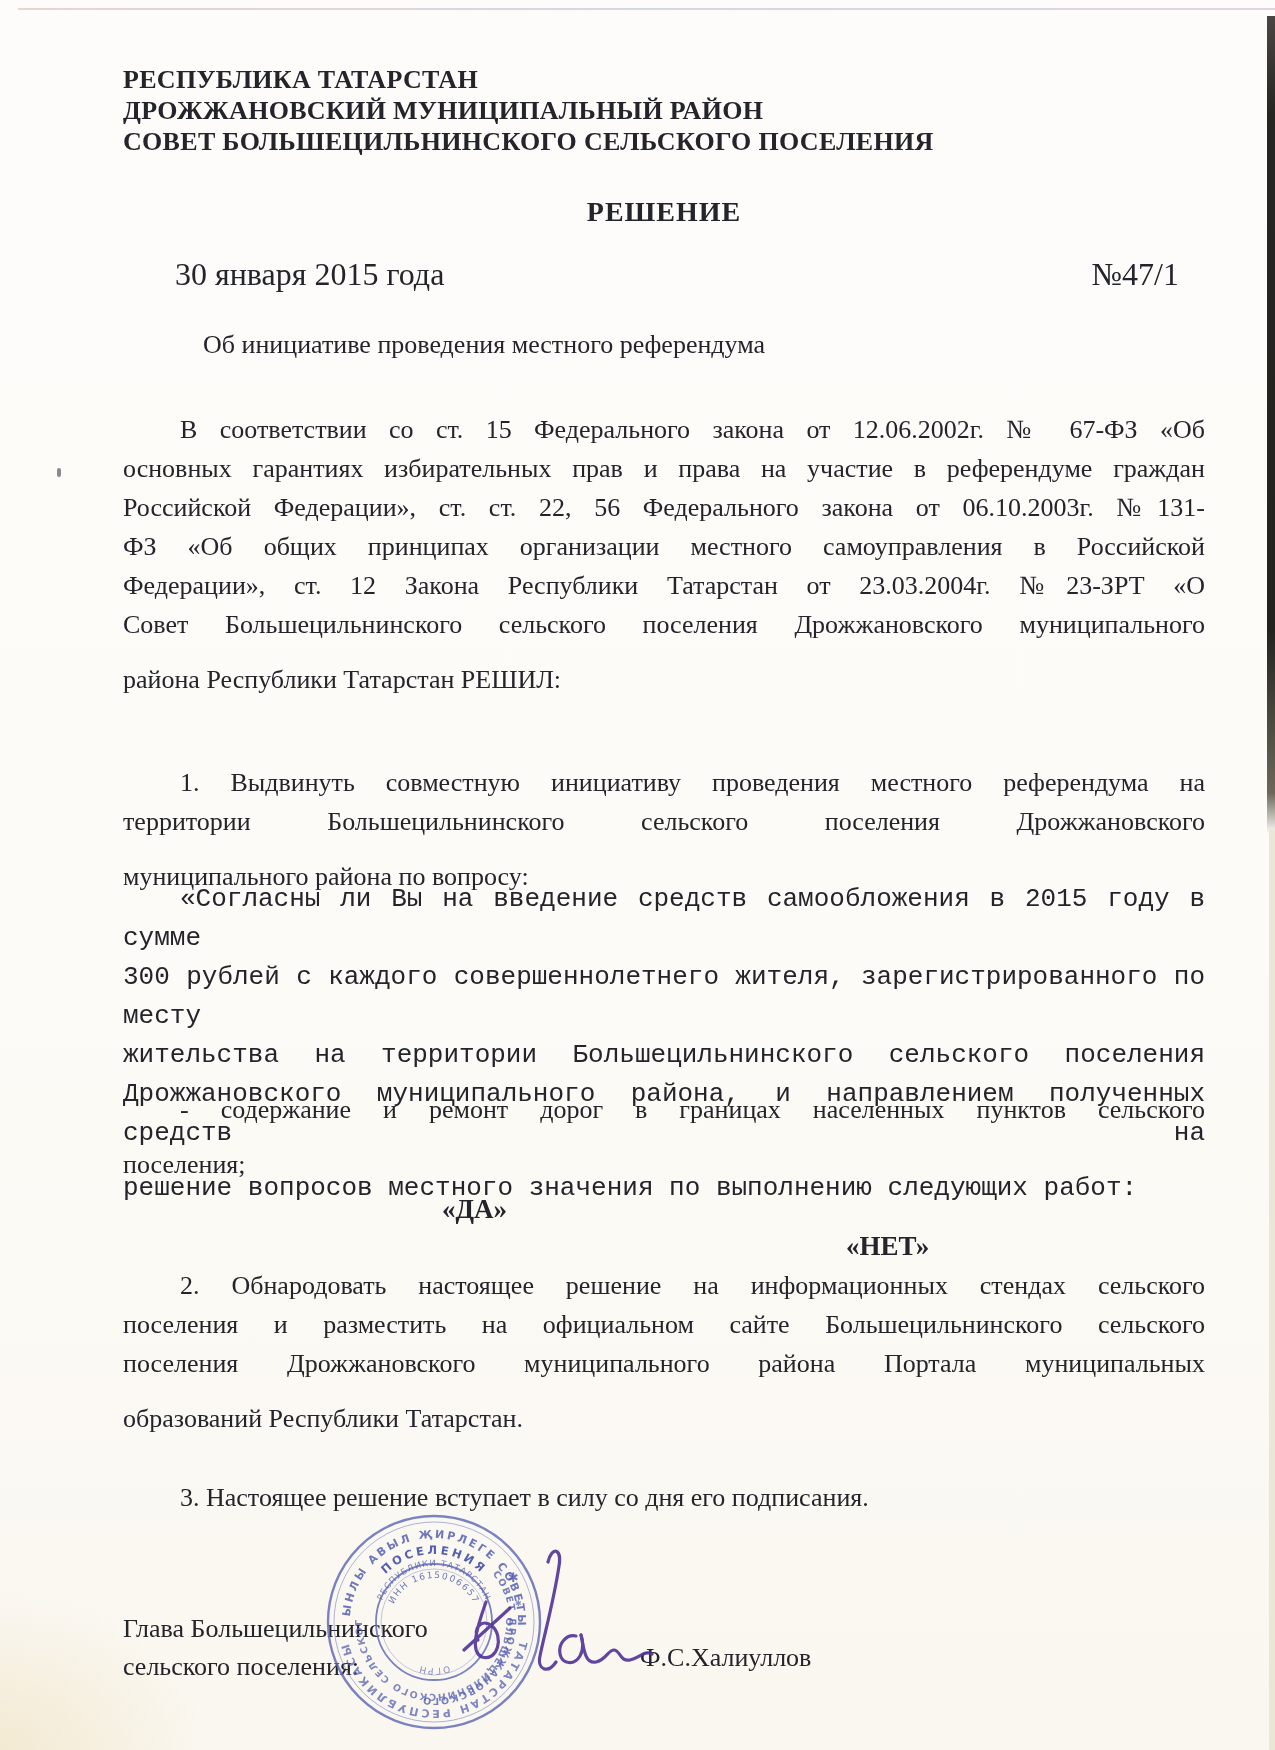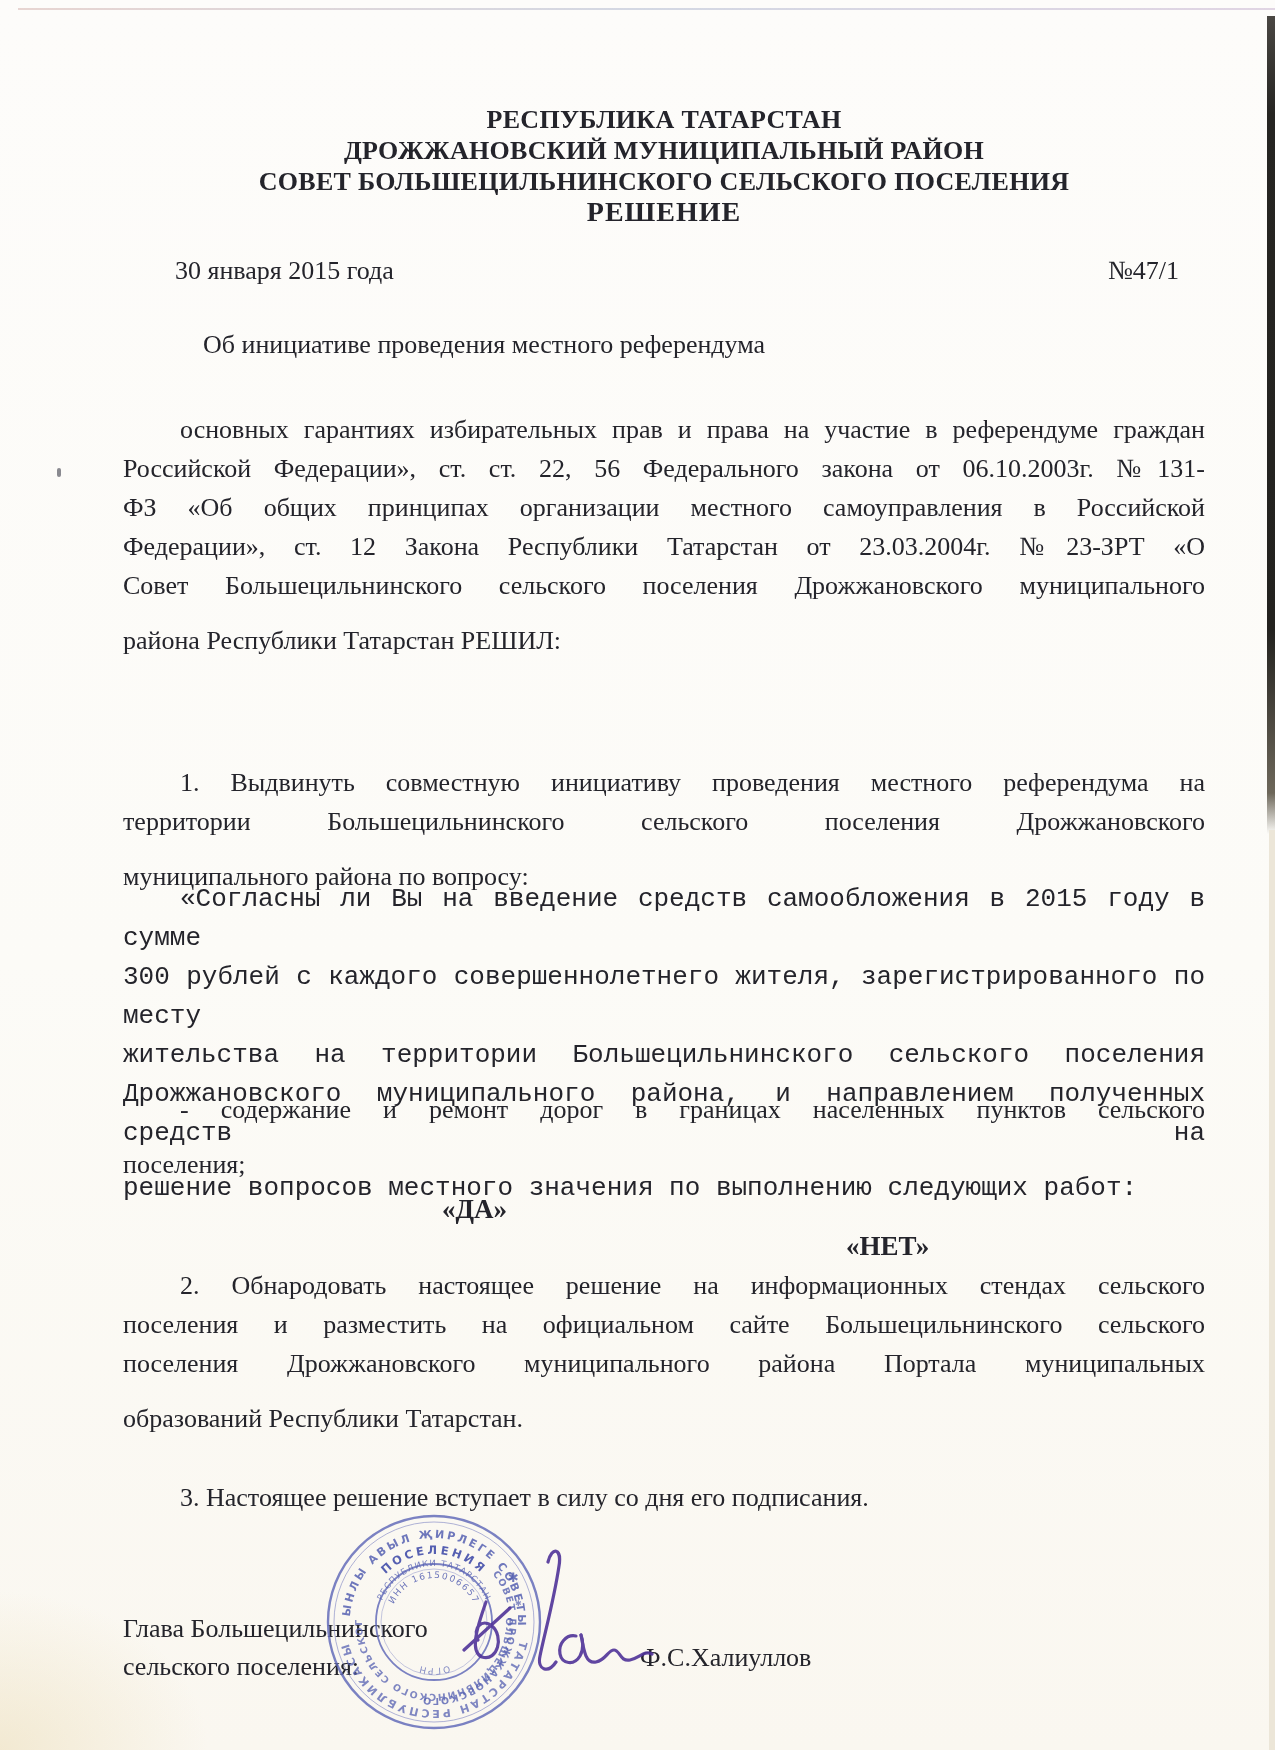--- a/index.html
+++ b/index.html
@@ -18,26 +18,26 @@
   
   .scan-topline{position:absolute;top:8px;left:18px;right:0;height:2px;
     background:linear-gradient(90deg,rgba(205,165,160,.45),rgba(170,180,205,.5),rgba(190,165,200,.45));}
   .scan-rightstrip{position:absolute;right:0;top:16px;width:8px;height:818px;
     background:linear-gradient(180deg,#4a4743 0%,#262522 12%,#23221f 75%,#6d675a 95%,rgba(120,112,95,0));}
   .scan-rightpale{position:absolute;right:0;top:830px;bottom:0;width:6px;background:#ece6d8;}
   .scan-corner{position:absolute;left:0;bottom:0;width:210px;height:160px;
     background:radial-gradient(ellipse at 0% 100%,rgba(236,222,185,.55),rgba(236,222,185,0) 70%);}
   .speck{position:absolute;background:#8a8a90;border-radius:2px;}
 
-  .hdr{position:absolute;left:123px;width:1082px;text-align:center;
-    font-weight:bold;font-size:26px;line-height:31px;letter-spacing:.3px;margin-top:40px;}
+  .hdr{position:absolute;left:123px;width:1082px;
+    font-weight:bold;font-size:26px;line-height:31px;letter-spacing:.3px;}
   .doc-type{position:absolute;left:123px;width:1082px;text-align:center;
     font-weight:bold;font-size:28px;letter-spacing:1px;}
   .date-row{position:absolute;left:123px;width:1082px;top:256px;
-    display:flex;justify-content:space-between;font-size:26px;
+    display:flex;justify-content:space-between;font-size:32px;
     padding:0;box-sizing:border-box;}
   .date-row .date{padding-left:52px;}
   .date-row .num{padding-right:26px;}
   .subject{position:absolute;left:123px;width:1082px;top:330px;
     font-size:26px;padding-left:80px;box-sizing:border-box;}
 
   .para{position:absolute;left:123px;width:1082px;font-size:26px;line-height:39px;}
   .para .line{text-align:justify;text-align-last:justify;}
   .para .line:last-child{text-align-last:left;margin-top:16px;}
   .para.indent .line:first-child{text-indent:57px;}
@@ -73,20 +73,21 @@
   <div class="doc-type" style="top:196px;">РЕШЕНИЕ</div>
 
   <div class="date-row">
     <span class="date">30 января 2015 года</span>
     <span class="num">№47/1</span>
   </div>
 
   <div class="subject">Об инициативе проведения местного референдума</div>
 
   <div class="para indent" style="top:410px;">
+      <div class="line">В соответствии со ст. 15 Федерального закона от 12.06.2002г. № 67-ФЗ «Об</div>
       <div class="line">основных гарантиях избирательных прав и права на участие в референдуме граждан</div>
       <div class="line">Российской Федерации», ст. ст. 22, 56 Федерального закона от 06.10.2003г. №131-</div>
       <div class="line">ФЗ «Об общих принципах организации местного самоуправления в Российской</div>
       <div class="line">Федерации», ст. 12 Закона Республики Татарстан от 23.03.2004г. №23-ЗРТ «О</div>
       <div class="line">Совет Большецильнинского сельского поселения Дрожжановского муниципального</div>
       <div class="line">района Республики Татарстан РЕШИЛ:</div>
     </div>
 
   <div class="para indent" style="top:763px;">
       <div class="line">1. Выдвинуть совместную инициативу проведения местного референдума на</div>

